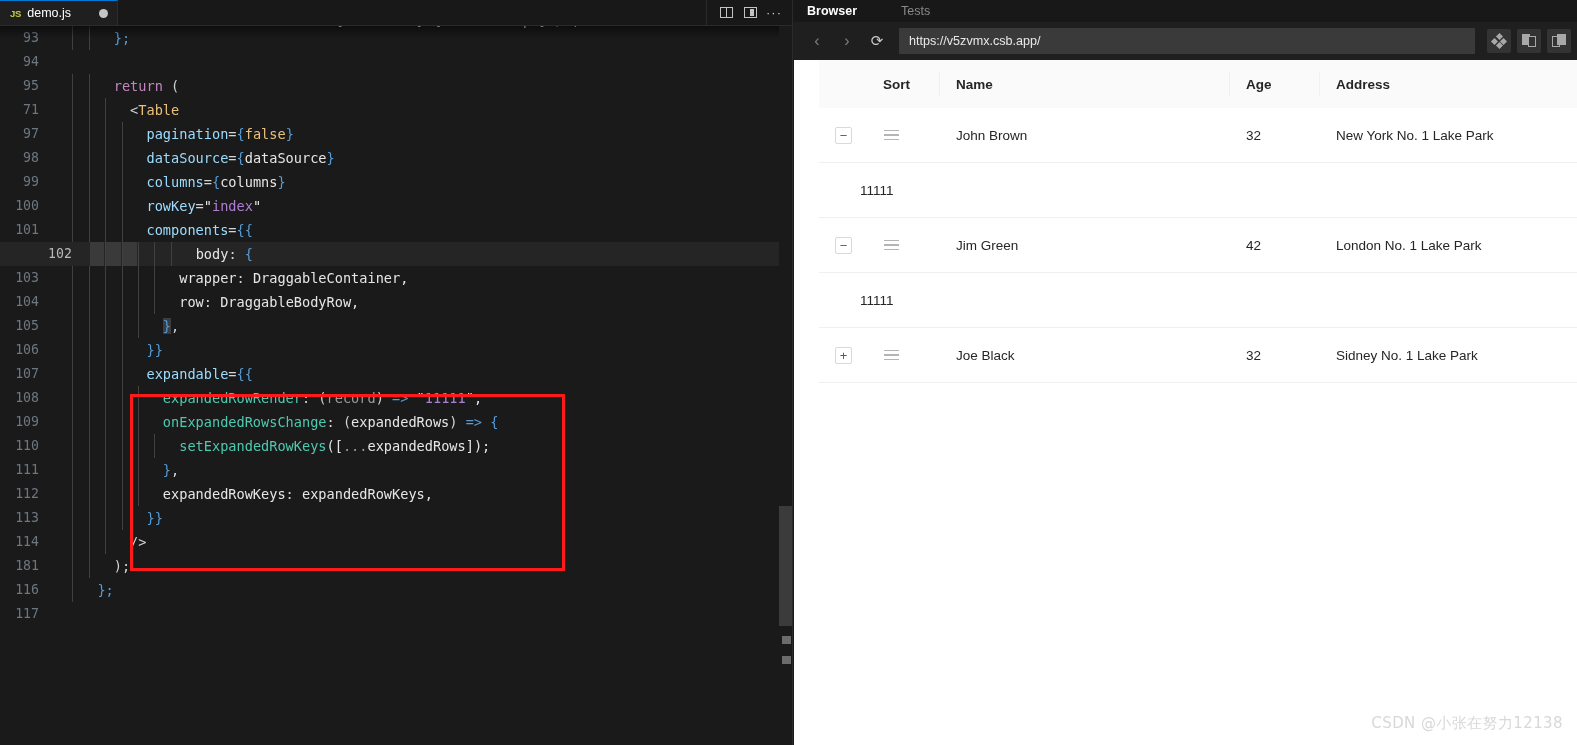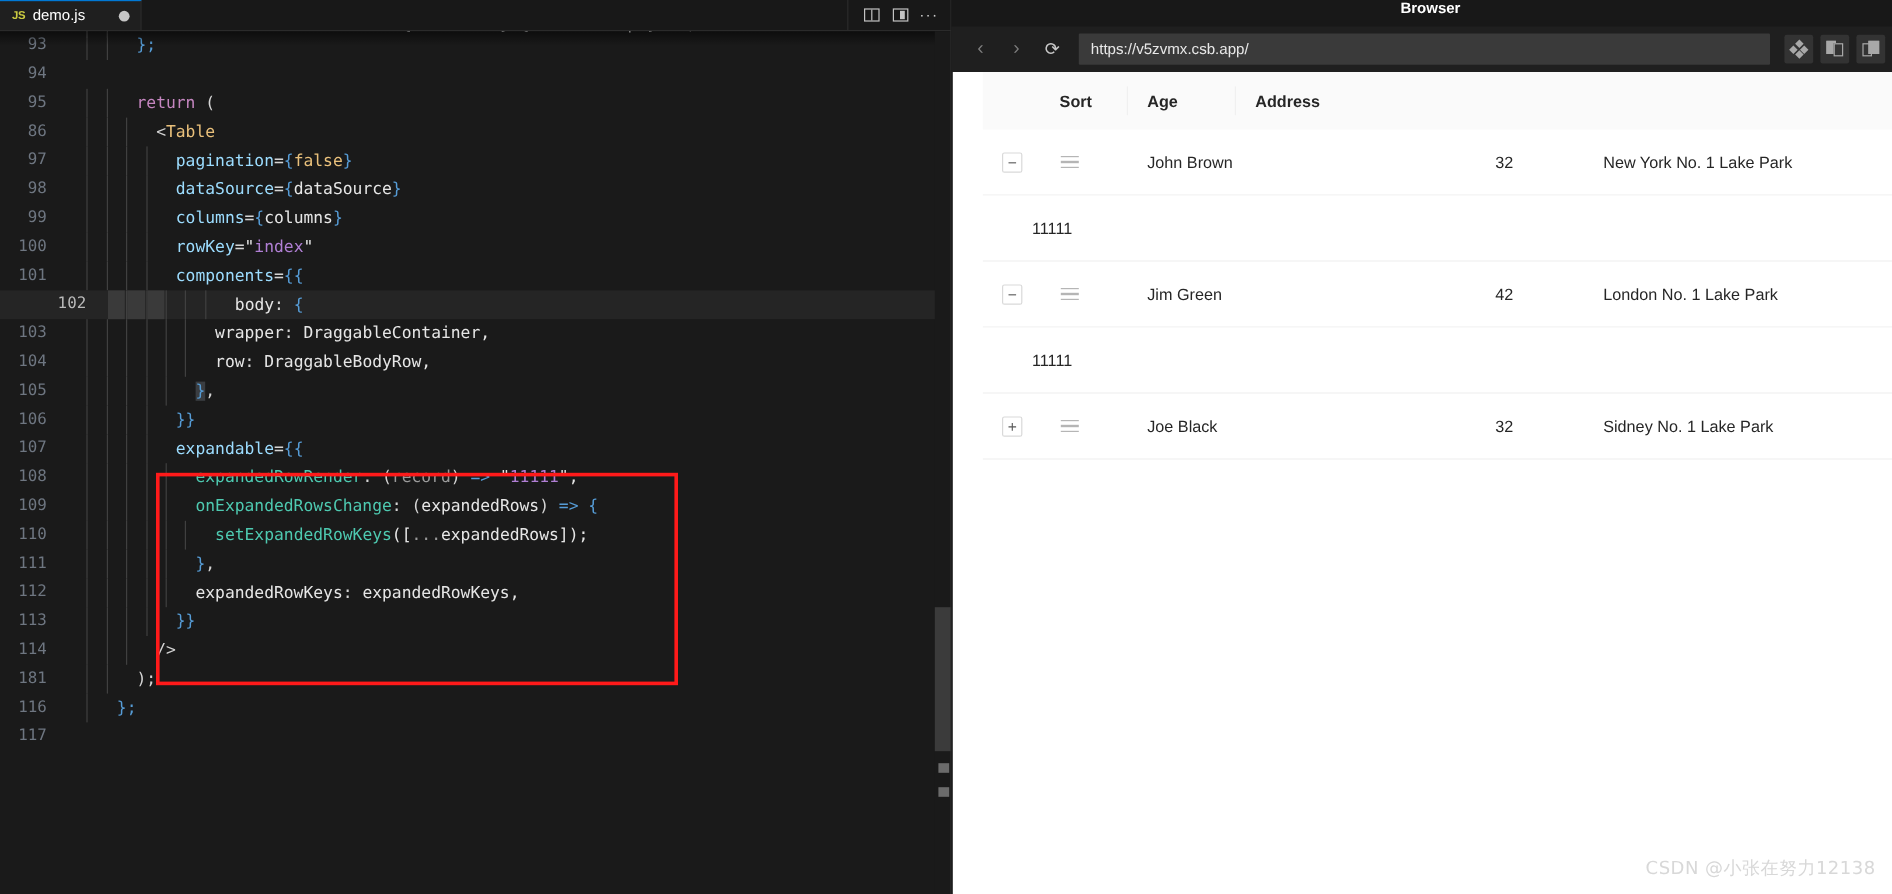--- a/index.html
+++ b/index.html
@@ -156,21 +156,20 @@
   #browser-pane {
     position: relative;
     width: 784px; height: 745px;
     background: #181818;
     flex: 0 0 784px;
   }
   #browser-tabs {
     height: 22px; display: flex; align-items: center;
     padding-left: 14px; gap: 44px;
     background: #181818;
-    flex-direction: column;
   }
   .btab { font-size: 12.5px; color: #8a8a8a; }
   .btab.active { color: #ffffff; font-weight: bold; }
 
   #browser-toolbar {
     height: 38px; display: flex; align-items: center;
     padding: 0 6px 0 10px; gap: 2px;
     background: #1f1f1f;
   }
   .nav-btn {
@@ -301,21 +300,21 @@
     </div>
 
     <div id="code-area">
       <div id="line92-cut">
           <div class="code-line"><span class="ln">92</span><span class="ltext"><span class="indent-guide" style="left: 16.4px;"></span><span class="indent-guide" style="left: 32.8px;"></span><span>    </span><span class="c-kw2">return</span><span class="c-plain">  </span><span class="c-tag">&lt;element</span><span class="c-plain"> </span><span class="c-attr">className</span><span class="c-white">={className} {...restProps} /&gt;;</span></span></div>
         </div>
       <div id="code-lines">
           <div class="code-line"><span class="ln">93</span><span class="ltext"><span class="indent-guide" style="left: 16.4px;"></span><span class="indent-guide" style="left: 32.8px;"></span><span>    </span><span class="c-brace">};</span></span></div>
           <div class="code-line"><span class="ln">94</span><span class="ltext"><span></span></span></div>
           <div class="code-line"><span class="ln">95</span><span class="ltext"><span class="indent-guide" style="left: 16.4px;"></span><span class="indent-guide" style="left: 32.8px;"></span><span>    </span><span class="c-kw2">return</span><span class="c-plain"> </span><span class="c-plain">(</span></span></div>
-          <div class="code-line"><span class="ln">86</span><span class="ltext"><span class="indent-guide" style="left: 16.4px;"></span><span class="indent-guide" style="left: 32.8px;"></span><span class="indent-guide" style="left: 49.2px;"></span><span>      </span><span class="c-plain">&lt;</span><span class="c-tag">Table</span></span></div>
+          <div class="code-line"><span class="ln">71</span><span class="ltext"><span class="indent-guide" style="left: 16.4px;"></span><span class="indent-guide" style="left: 32.8px;"></span><span class="indent-guide" style="left: 49.2px;"></span><span>      </span><span class="c-plain">&lt;</span><span class="c-tag">Table</span></span></div>
           <div class="code-line"><span class="ln">97</span><span class="ltext"><span class="indent-guide" style="left: 16.4px;"></span><span class="indent-guide" style="left: 32.8px;"></span><span class="indent-guide" style="left: 49.2px;"></span><span class="indent-guide" style="left: 65.6px;"></span><span>        </span><span class="c-attr">pagination</span><span class="c-plain">=</span><span class="c-brace">{</span><span class="c-tag">false</span><span class="c-brace">}</span></span></div>
           <div class="code-line"><span class="ln">98</span><span class="ltext"><span class="indent-guide" style="left: 16.4px;"></span><span class="indent-guide" style="left: 32.8px;"></span><span class="indent-guide" style="left: 49.2px;"></span><span class="indent-guide" style="left: 65.6px;"></span><span>        </span><span class="c-attr">dataSource</span><span class="c-plain">=</span><span class="c-brace">{</span><span class="c-white">dataSource</span><span class="c-brace">}</span></span></div>
           <div class="code-line"><span class="ln">99</span><span class="ltext"><span class="indent-guide" style="left: 16.4px;"></span><span class="indent-guide" style="left: 32.8px;"></span><span class="indent-guide" style="left: 49.2px;"></span><span class="indent-guide" style="left: 65.6px;"></span><span>        </span><span class="c-attr">columns</span><span class="c-plain">=</span><span class="c-brace">{</span><span class="c-white">columns</span><span class="c-brace">}</span></span></div>
           <div class="code-line"><span class="ln">100</span><span class="ltext"><span class="indent-guide" style="left: 16.4px;"></span><span class="indent-guide" style="left: 32.8px;"></span><span class="indent-guide" style="left: 49.2px;"></span><span class="indent-guide" style="left: 65.6px;"></span><span>        </span><span class="c-attr">rowKey</span><span class="c-plain">=</span><span class="c-white">"</span><span class="c-strnum">index</span><span class="c-white">"</span></span></div>
           <div class="code-line"><span class="ln">101</span><span class="ltext"><span class="indent-guide" style="left: 16.4px;"></span><span class="indent-guide" style="left: 32.8px;"></span><span class="indent-guide" style="left: 49.2px;"></span><span class="indent-guide" style="left: 65.6px;"></span><span>        </span><span class="c-attr">components</span><span class="c-plain">=</span><span class="c-brace">{{</span></span></div>
           <div class="code-line active-line"><span class="ln">102</span><span class="ltext"><span class="indent-guide" style="left: 16.4px;"></span><span class="indent-guide" style="left: 32.8px;"></span><span class="indent-guide" style="left: 49.2px;"></span><span class="indent-guide" style="left: 65.6px;"></span><span class="indent-guide" style="left: 82px;"></span><span class="ind-block" style="left: 1px; width: 14.4px;"></span><span class="ind-block" style="left: 17.4px; width: 14.4px;"></span><span class="ind-block" style="left: 33.8px; width: 14.4px;"></span><span>          </span><span class="c-white">body</span><span class="c-plain">: </span><span class="c-brace">{</span></span></div>
           <div class="code-line"><span class="ln">103</span><span class="ltext"><span class="indent-guide" style="left: 16.4px;"></span><span class="indent-guide" style="left: 32.8px;"></span><span class="indent-guide" style="left: 49.2px;"></span><span class="indent-guide" style="left: 65.6px;"></span><span class="indent-guide" style="left: 82px;"></span><span class="indent-guide" style="left: 98.4px;"></span><span>            </span><span class="c-white">wrapper</span><span class="c-plain">: </span><span class="c-white">DraggableContainer,</span></span></div>
           <div class="code-line"><span class="ln">104</span><span class="ltext"><span class="indent-guide" style="left: 16.4px;"></span><span class="indent-guide" style="left: 32.8px;"></span><span class="indent-guide" style="left: 49.2px;"></span><span class="indent-guide" style="left: 65.6px;"></span><span class="indent-guide" style="left: 82px;"></span><span class="indent-guide" style="left: 98.4px;"></span><span>            </span><span class="c-white">row</span><span class="c-plain">: </span><span class="c-white">DraggableBodyRow,</span></span></div>
           <div class="code-line"><span class="ln">105</span><span class="ltext"><span class="indent-guide" style="left: 16.4px;"></span><span class="indent-guide" style="left: 32.8px;"></span><span class="indent-guide" style="left: 49.2px;"></span><span class="indent-guide" style="left: 65.6px;"></span><span class="indent-guide" style="left: 82px;"></span><span>          </span><span class="c-brace c-bracehl">}</span><span class="c-plain">,</span></span></div>
           <div class="code-line"><span class="ln">106</span><span class="ltext"><span class="indent-guide" style="left: 16.4px;"></span><span class="indent-guide" style="left: 32.8px;"></span><span class="indent-guide" style="left: 49.2px;"></span><span class="indent-guide" style="left: 65.6px;"></span><span>        </span><span class="c-brace">}}</span></span></div>
@@ -376,20 +375,21 @@
             <i></i>
           </span>
       </div>
     </div>
 
     <div id="page-viewport">
       <div id="antd-table">
         <div class="t-head">
           <div class="th col-exp"></div>
           <div class="th col-sort">Sort</div>
+          <div class="th col-name th-sep">Name</div>
           <div class="th col-age th-sep">Age</div>
           <div class="th col-addr th-sep">Address</div>
         </div>
         <div id="table-body">
             <div class="t-row">
               <div class="td col-exp">
                 <span class="exp-btn">−</span>
               </div>
               <div class="td col-sort">
                 <span class="drag-handle">

